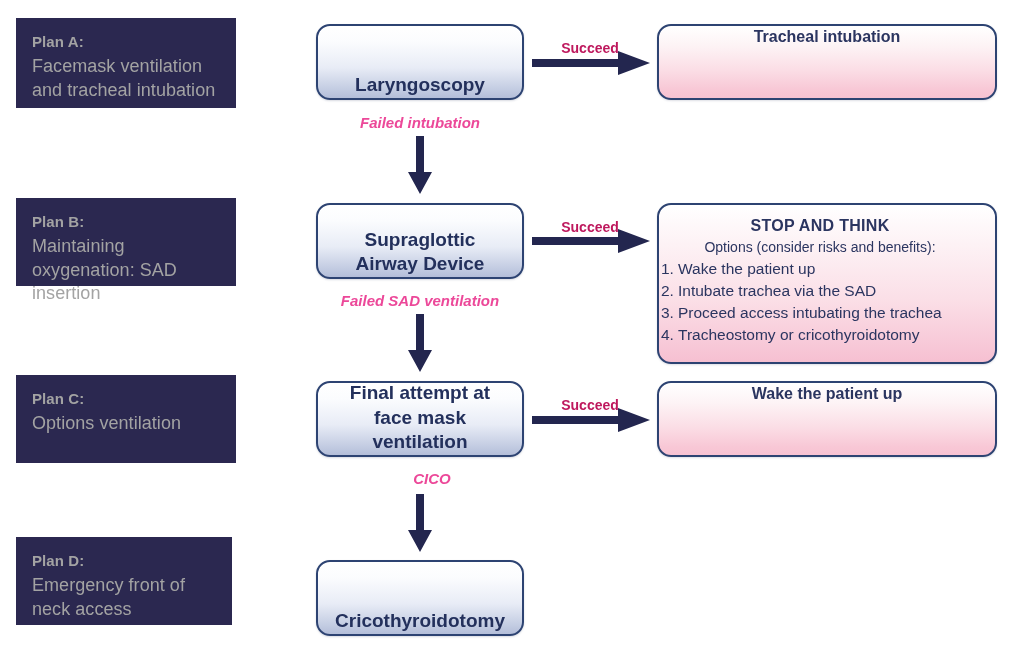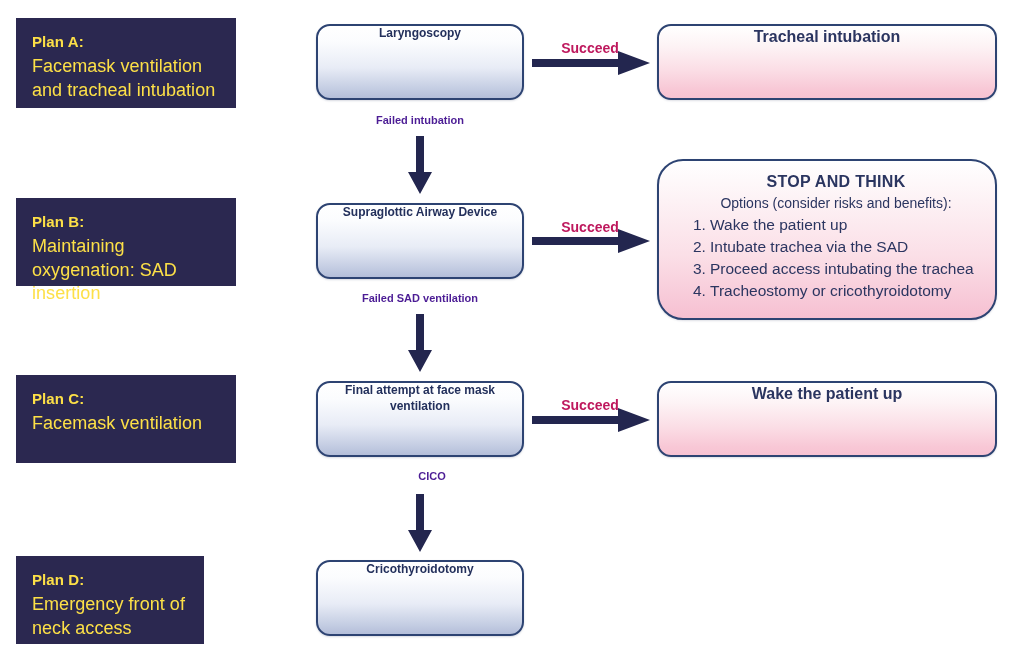--- a/index.html
+++ b/index.html
@@ -20,21 +20,21 @@
     position: absolute;
     left: 0; top: 0;
     width: 1024px;
     height: 667px;
   }
 
   
   .plan-box {
     position: absolute;
     background: #2b2850;
-    color: #fde047;
+    color: #a3a3a3;
     box-sizing: border-box;
     padding: 14px 16px 10px 16px;
     line-height: 1.32;
   }
   .plan-title {
     font-weight: bold;
     font-size: 15px;
     display: block;
     margin-bottom: 3px;
     letter-spacing: 0.1px;
@@ -47,26 +47,26 @@
   }
 
   
   .proc-box {
     position: absolute;
     box-sizing: border-box;
     border: 2px solid #2d4372;
     border-radius: 14px;
     background: linear-gradient(to bottom, #ffffff 0%, #fbfcfe 22%, #e8ecf6 58%, #c3cce2 88%, #b4bed9 100%);
     display: flex;
-    align-items: flex-start;
+    align-items: flex-end;
     justify-content: center;
     text-align: center;
     color: #23305c;
     font-weight: bold;
-    font-size: 12px;
+    font-size: 19px;
     line-height: 1.3;
     box-shadow: 0 1px 2px rgba(40,50,90,0.18);
   }
 
   
   .out-box {
     position: absolute;
     box-sizing: border-box;
     border: 2px solid #2d4372;
     border-radius: 14px;
@@ -79,25 +79,26 @@
     font-size: 16px;
     line-height: 1.35;
     box-shadow: 0 1px 2px rgba(40,50,90,0.15);
   }
 
   
   .think-box {
     position: absolute;
     box-sizing: border-box;
     border: 2px solid #2d4372;
-    border-radius: 26px;
+    border-radius: 14px;
     background: linear-gradient(to bottom, #ffffff 0%, #fdf2f5 25%, #fbdfe7 60%, #f7c6d6 92%, #f6c0d1 100%);
     color: #2b3560;
-    padding: 10px 14px 10px 32px;
+    padding: 10px 14px 10px 0;
     box-shadow: 0 1px 2px rgba(40,50,90,0.15);
+    margin-top: 44px;
   }
   .think-head {
     text-align: center;
     font-weight: bold;
     font-size: 16px;
     letter-spacing: 0.3px;
     margin: 2px 0 4px 0;
   }
   .think-sub {
     text-align: center;
@@ -112,25 +113,26 @@
   .think-list li {
     font-size: 15.5px;
     line-height: 1.42;
     white-space: nowrap;
   }
   .think-num { display: inline-block; width: 17px; }
 
   
   .lbl-fail {
     position: absolute;
-    color: #4c1d95;
-    font-weight: bold;
-    font-size: 11px;
+    color: #ec4899;
+    font-weight: bold;
+    font-size: 15px;
     white-space: nowrap;
     text-align: center;
+    font-style: italic;
   }
   .lbl-succeed {
     position: absolute;
     color: #be185d;
     font-weight: bold;
     font-size: 14px;
     white-space: nowrap;
     text-align: center;
   }
 
@@ -148,24 +150,24 @@
     <span class="plan-desc">Facemask ventilation and tracheal intubation</span>
   </div>
 
   <div class="plan-box" style="left:16px; top:198px; width:220px; height:88px;">
     <span class="plan-title">Plan B:</span>
     <span class="plan-desc">Maintaining oxygenation: SAD insertion</span>
   </div>
 
   <div class="plan-box" style="left:16px; top:375px; width:220px; height:88px;">
     <span class="plan-title">Plan C:</span>
-    <span class="plan-desc">Facemask ventilation</span>
-  </div>
-
-  <div class="plan-box" style="left:16px; top:556px; width:188px; height:88px;">
+    <span class="plan-desc">Options ventilation</span>
+  </div>
+
+  <div class="plan-box" style="left:16px; top:537px; width:216px; height:88px;">
     <span class="plan-title">Plan D:</span>
     <span class="plan-desc">Emergency front of neck access</span>
   </div>
 
   <div class="proc-box" style="left:316px; top:24px; width:208px; height:76px;">
     <span>Laryngoscopy</span>
   </div>
 
   <div class="proc-box" style="left:316px; top:203px; width:208px; height:76px;">
     <span style="max-width:170px;">Supraglottic Airway Device</span>

